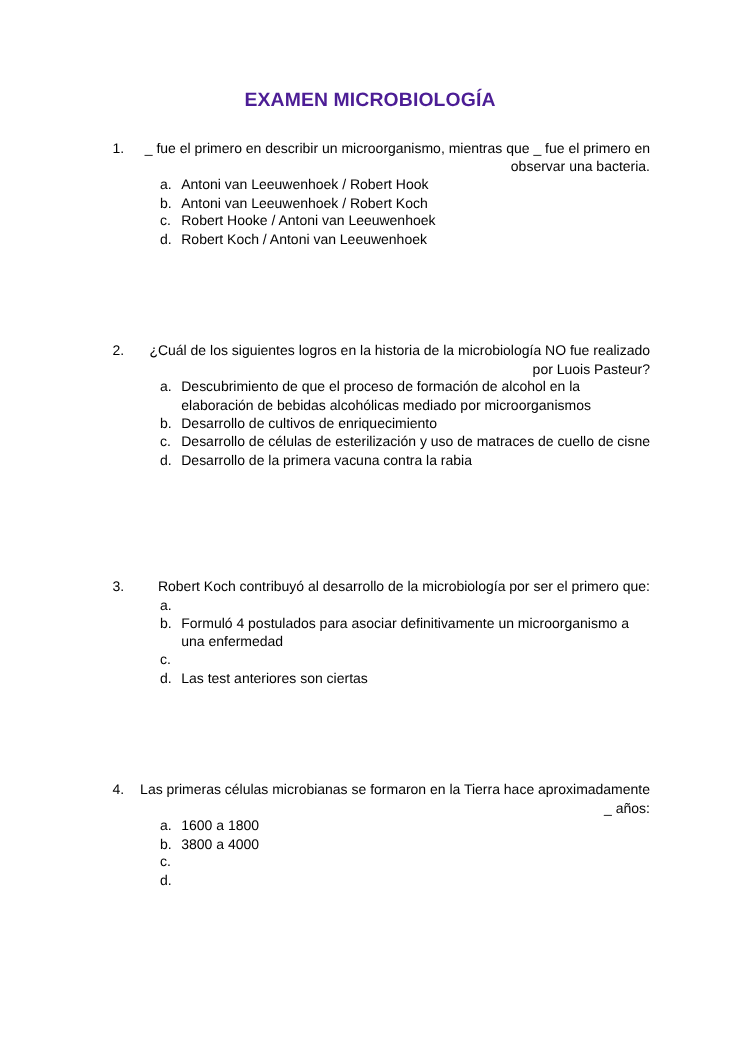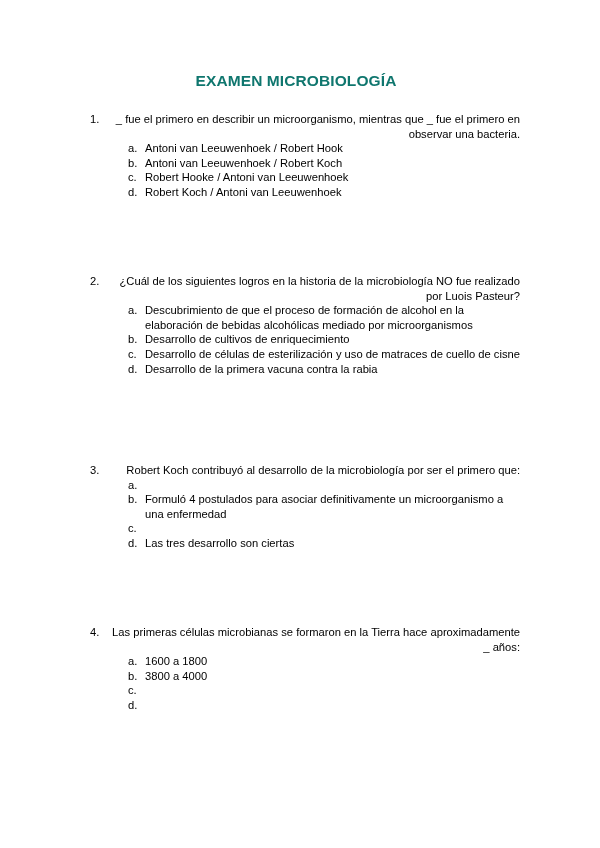--- a/index.html
+++ b/index.html
@@ -3,21 +3,21 @@
   <meta charset="utf-8">
   <style>
     html, body { margin: 0; padding: 0; background: #ffffff; }
     body {
       width: 600px; height: 848px; position: relative; overflow: hidden;
       font-family: "Liberation Sans", sans-serif; color: #000000;
     }
     .page { position: absolute; left: 0; top: 0; width: 600px; height: 848px; background: #fff; }
     .title {
       position: absolute; left: 0; top: 72px; width: 592px; text-align: center;
-      color: #0f766e; font-size: 15.5px; font-weight: bold; letter-spacing: 0.1px;
+      color: #4c1d95; font-size: 15.5px; font-weight: bold; letter-spacing: 0.1px;
     }
     .question { position: absolute; left: 90px; width: 430px; font-size: 11.2px; line-height: 14.6px; }
     .q-row { display: flex; }
     .q-num { width: 18px; flex: 0 0 18px; }
     .q-text { flex: 1; text-align: right; }
     .options { margin: 0; padding: 0; list-style: none; }
     .opt { display: flex; padding-left: 38px; }
     .opt-letter { width: 17px; flex: 0 0 17px; }
     .opt-text { flex: 1; }
   </style>
@@ -88,21 +88,21 @@
         </li>
       <li class="opt">
           <span class="opt-letter">b.</span>
           <span class="opt-text">Formuló 4 postulados para asociar definitivamente un microorganismo a una enfermedad</span>
         </li>
       <li class="opt">
           <span class="opt-letter">c.</span>
         </li>
       <li class="opt">
           <span class="opt-letter">d.</span>
-          <span class="opt-text">Las tres desarrollo son ciertas</span>
+          <span class="opt-text">Las test anteriores son ciertas</span>
         </li>
     </ul>
   </div>
 
   <div class="question" style="top:625px;">
     <div class="q-row">
       <span class="q-num">4.</span>
       <span class="q-text">Las primeras células microbianas se formaron en la Tierra hace aproximadamente _ años:</span>
     </div>
     <ul class="options">

